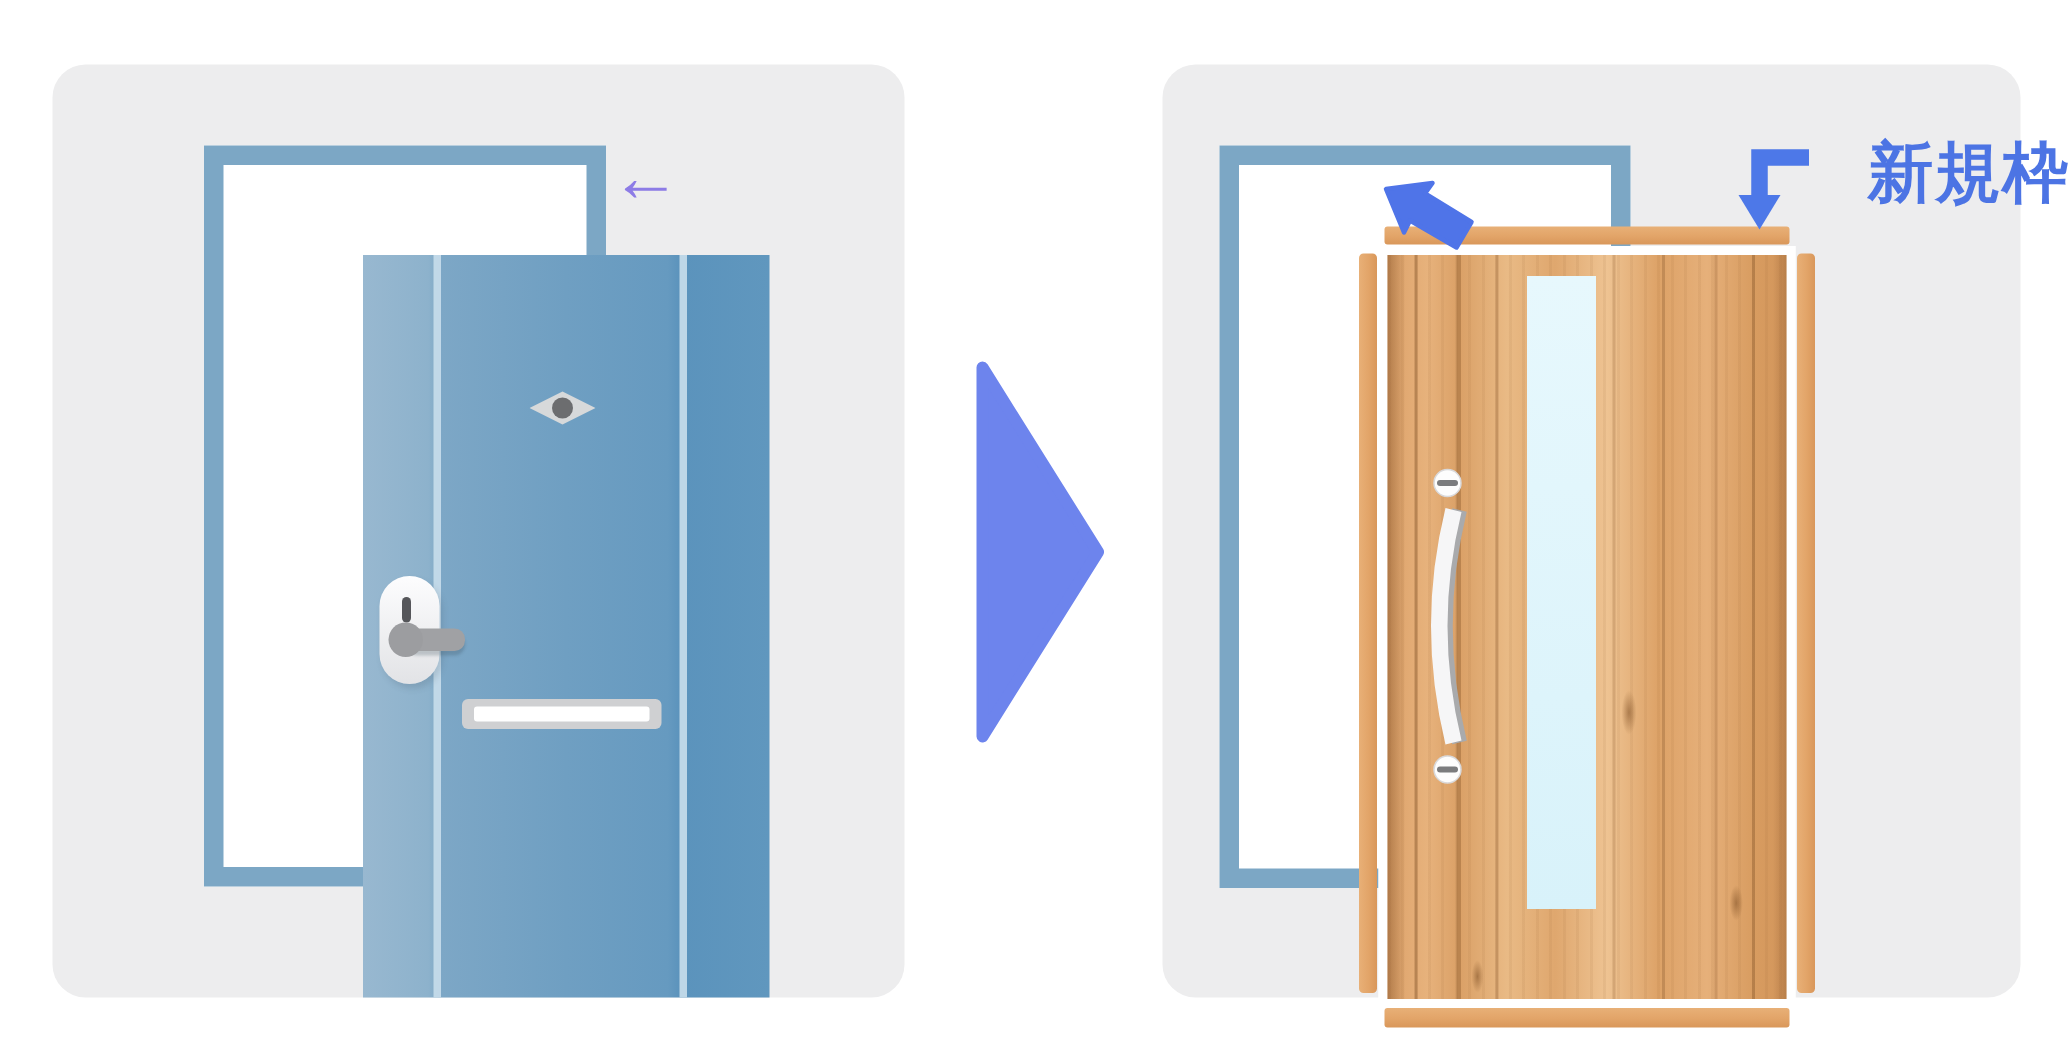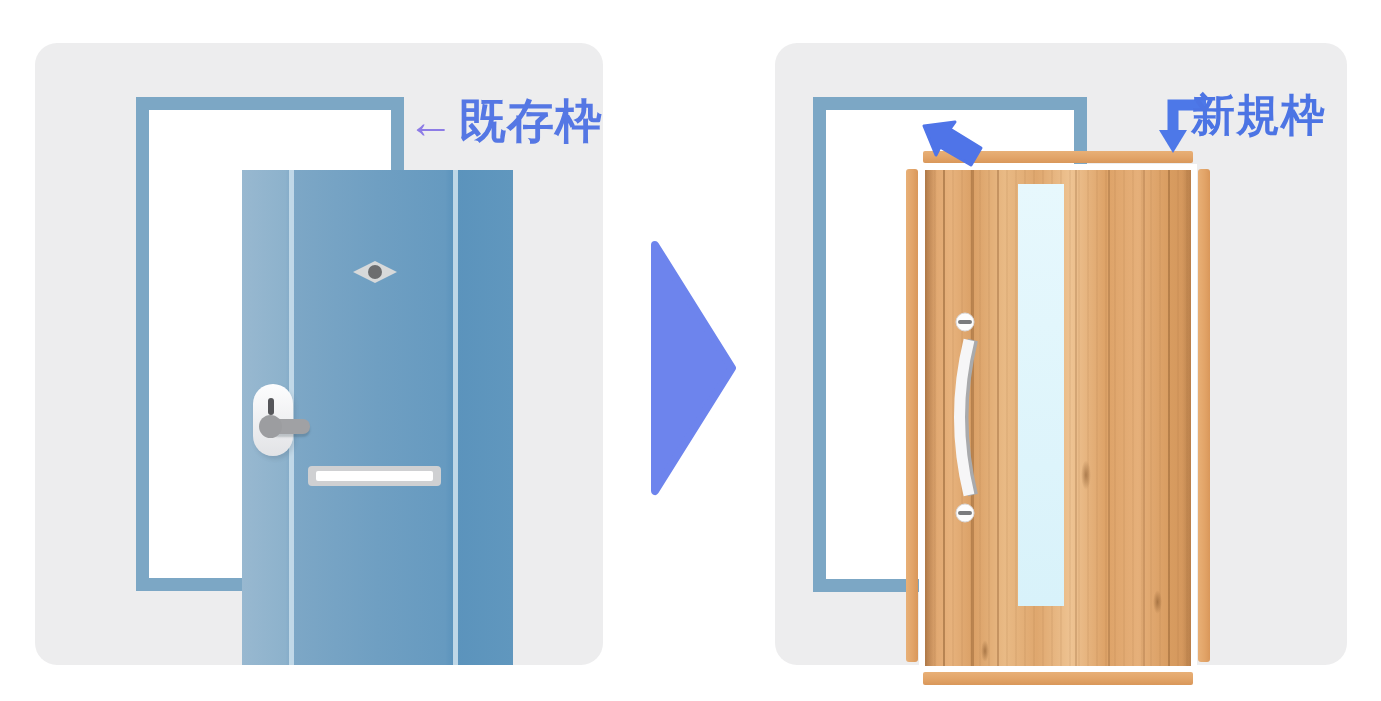--- a/index.html
+++ b/index.html
@@ -38,21 +38,21 @@
   }
   #lever-hub{left:17px;top:245px;width:23px;height:23px;border-radius:50%;background:#9c9da0;}
   #mail-slot{
     left:66px;top:296px;width:133px;height:20px;border-radius:4px;background:#cfd0d2;
   }
   #mail-slot-inner{left:8px;top:5px;width:117px;height:10px;border-radius:2px;background:#ffffff;}
   
   .caption{display:flex;align-items:center;font-weight:900;letter-spacing:1px;white-space:nowrap;}
   #caption-existing{left:407px;top:90px;font-size:47px;color:#5577e4;}
   #caption-existing .arrow-glyph{color:#8d7ce6;margin-right:4px;font-weight:900;}
-  #caption-new{left:1191px;top:86px;font-size:44px;color:#4c74e4;}
+  #caption-new{left:1245px;top:86px;font-size:44px;color:#4c74e4;}
   
   .orange-h{background:linear-gradient(180deg,#e8b077 0%,#e2a468 55%,#d9975a 100%);border-radius:2px;}
   .orange-v{background:linear-gradient(90deg,#e8b077 0%,#e2a468 55%,#d9975a 100%);border-radius:3px;}
   #new-frame-top{left:923px;top:151px;width:270px;height:12px;}
   #new-frame-bottom{left:923px;top:672px;width:270px;height:13px;}
   #new-frame-left{left:906px;top:169px;width:12px;height:493px;}
   #new-frame-right{left:1198px;top:169px;width:12px;height:493px;}
   
   #new-door{
     left:919px;top:164px;width:278px;height:508px;
@@ -98,21 +98,20 @@
     <div id="keyhole" class="abs"></div>
     <div id="lever-bar" class="abs"></div>
     <div id="lever-hub" class="abs"></div>
     <div id="mail-slot" class="abs">
       <div id="mail-slot-inner" class="abs"></div>
     </div>
   </div>
 
   <div id="caption-existing" class="abs caption">
     <span class="arrow-glyph">←</span>
-    <span>既存枠</span>
   </div>
 
   <svg id="transition-arrow" class="abs" width="90" height="256" viewBox="0 0 90 256">
     <polygon points="5,5 82,128 5,251" fill="#6d84ed" stroke="#6d84ed" stroke-width="8" stroke-linejoin="round"></polygon>
   </svg>
 
   <div id="panel-right" class="abs scene-panel"></div>
   <div id="frame-right" class="abs blue-frame"></div>
 
   <div id="new-frame-top" class="abs orange-h"></div>

